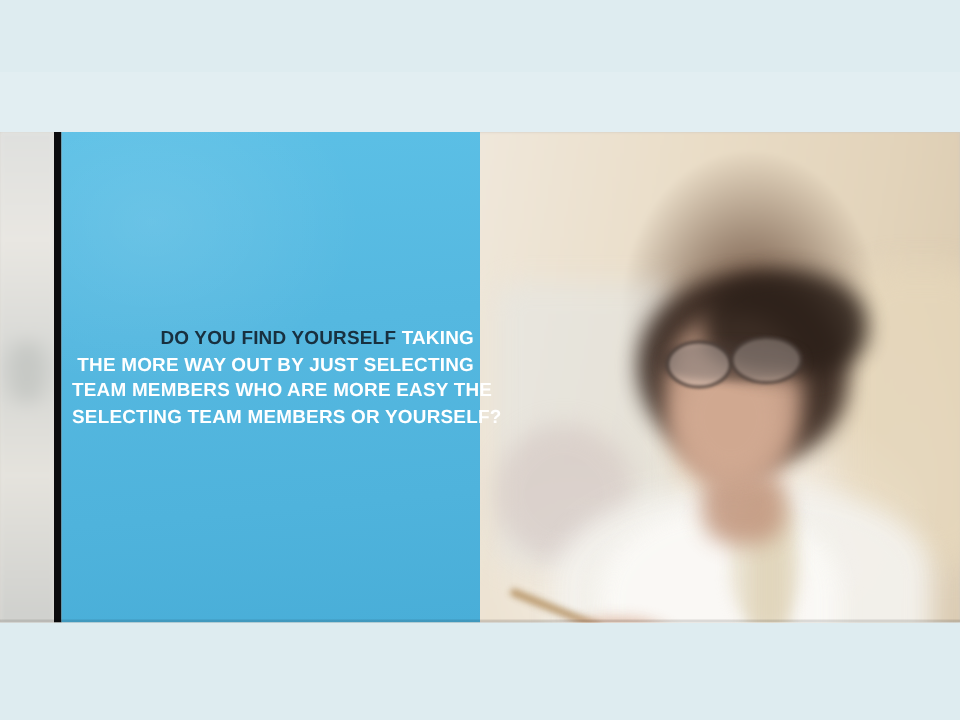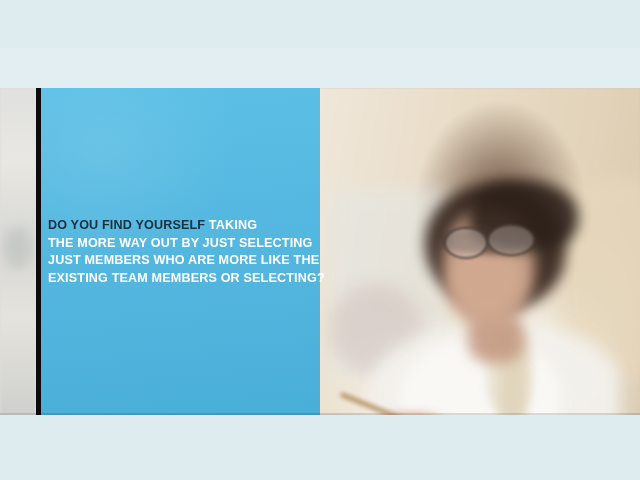--- a/index.html
+++ b/index.html
@@ -2,21 +2,21 @@
 <html><head>
 <meta charset="utf-8">
 <style>
   html,body{margin:0;padding:0;}
   body{
     width:640px;height:480px;overflow:hidden;
     background:#deecf0;
     font-family:"Liberation Sans", sans-serif;
     -webkit-font-smoothing:antialiased;
   }
-  .stage{position:relative;width:640px;height:480px;background:#deecf0;}
+  .stage{position:relative;width:640px;height:480px;background:#deecf0;text-align:right;}
 
   
   .topbar{position:absolute;left:0;top:48px;width:640px;height:40px;background:#e2eef2;}
 
   .hamburger{position:absolute;left:8px;top:60px;width:26px;height:16px;cursor:pointer;}
   .hamburger span{display:block;height:2.5px;background:#3b4a55;border-radius:1px;margin-bottom:4px;}
 
   .kebab{position:absolute;left:42px;top:59px;width:5px;height:19px;cursor:pointer;}
   .kebab i{display:block;width:3.4px;height:3.4px;border-radius:50%;background:#3b4a55;margin-bottom:3.4px;}
 
@@ -183,21 +183,21 @@
       <div class="vid-left-acc"></div>
     </div>
     <div class="vid-divider"></div>
 
     <div class="panel">
       <div class="panel-sheen"></div>
 
       <div class="caption">
         <div class="cap-line"><span class="cap-strong">DO YOU FIND YOURSELF</span><span> TAKING</span></div>
         <div class="cap-line">THE MORE WAY OUT BY JUST SELECTING</div>
-        <div class="cap-line">JUST MEMBERS WHO ARE MORE LIKE THE</div>
-        <div class="cap-line">EXISTING TEAM MEMBERS OR SELECTING?</div>
+        <div class="cap-line">TEAM MEMBERS WHO ARE MORE EASY THE</div>
+        <div class="cap-line">SELECTING TEAM MEMBERS OR YOURSELF?</div>
       </div>
     </div>
 
     <div class="vid-bottom-fade"></div>
   </div>
 
 </div>
 
 </body></html>

